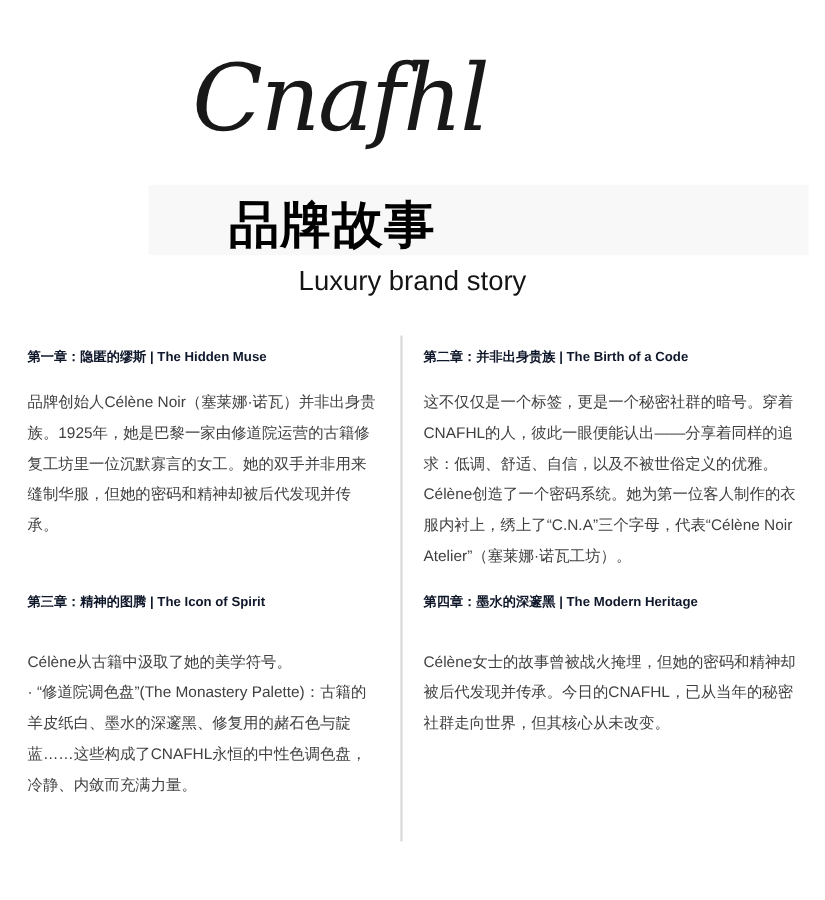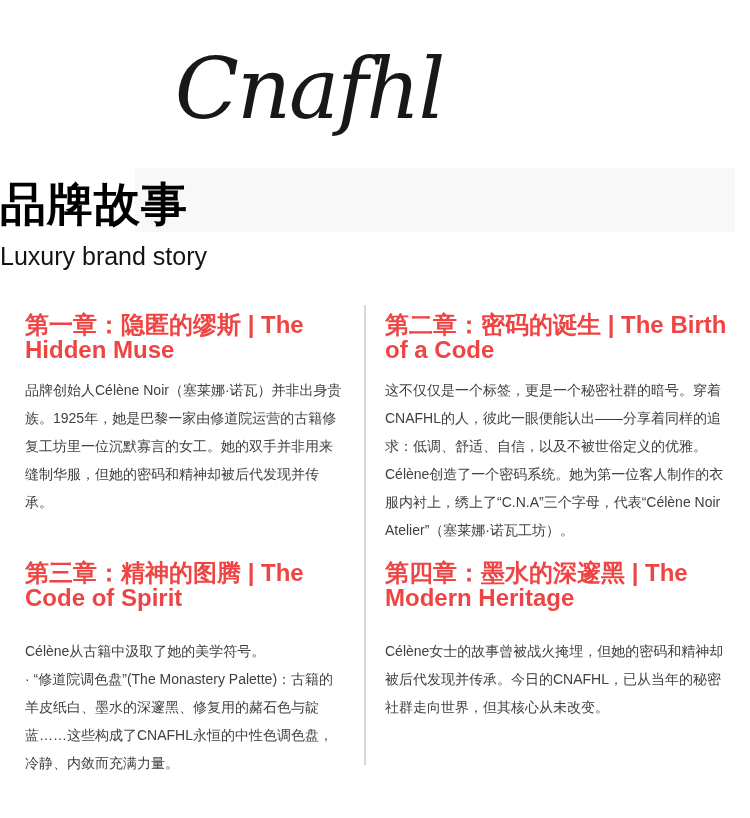--- a/index.html
+++ b/index.html
@@ -32,52 +32,54 @@
     width: 600px;
     height: 64px;
     background: #f8f8f8;
   }
   .page-title {
     position: absolute;
     top: 176px;
     left: 0;
     width: 604px;
     margin: 0;
+    text-align: center;
     font-size: 46px;
     line-height: 56px;
     font-weight: 700;
     color: #000000;
     letter-spacing: 1px;
   }
   .page-subtitle {
     position: absolute;
     top: 241px;
     left: 0;
     width: 750px;
+    text-align: center;
     font-size: 25px;
     line-height: 30px;
     font-weight: 400;
     color: #141414;
   }
   .content {
     position: absolute;
     top: 312px;
     left: 25px;
     width: 705px;
     display: grid;
     grid-template-columns: 320px 345px;
     column-gap: 40px;
     row-gap: 16px;
   }
   .chapter-title {
     margin: 0 0 14px 0;
-    font-size: 24px;
+    font-size: 12px;
     line-height: 25px;
     font-weight: 700;
-    color: #ef4444;
+    color: #0f172a;
   }
   .chapter:nth-child(n+3) .chapter-title {
     margin-bottom: 27px;
   }
   .chapter-body p {
     margin: 0;
     font-size: 14px;
     line-height: 28px;
     color: #3f3f3f;
     text-align: left;
@@ -105,29 +107,29 @@
 
   <div class="content" id="chapters">
   <section class="chapter">
     <h2 class="chapter-title">第一章：隐匿的缪斯 | The Hidden Muse</h2>
     <div class="chapter-body">
           <p>品牌创始人Célène Noir（塞莱娜·诺瓦）并非出身贵族。1925年，她是巴黎一家由修道院运营的古籍修复工坊里一位沉默寡言的女工。她的双手并非用来缝制华服，但她的密码和精神却被后代发现并传承。</p>
         </div>
   </section>
 
   <section class="chapter">
-    <h2 class="chapter-title">第二章：密码的诞生 | The Birth of a Code</h2>
+    <h2 class="chapter-title">第二章：并非出身贵族 | The Birth of a Code</h2>
     <div class="chapter-body">
           <p>这不仅仅是一个标签，更是一个秘密社群的暗号。穿着CNAFHL的人，彼此一眼便能认出——分享着同样的追求：低调、舒适、自信，以及不被世俗定义的优雅。</p>
           <p>Célène创造了一个密码系统。她为第一位客人制作的衣服内衬上，绣上了“C.N.A”三个字母，代表“Célène Noir Atelier”（塞莱娜·诺瓦工坊）。</p>
         </div>
   </section>
 
   <section class="chapter">
-    <h2 class="chapter-title">第三章：精神的图腾 | The Code of Spirit</h2>
+    <h2 class="chapter-title">第三章：精神的图腾 | The Icon of Spirit</h2>
     <div class="chapter-body">
           <p>Célène从古籍中汲取了她的美学符号。</p>
           <p>· “修道院调色盘”(The Monastery Palette)：古籍的羊皮纸白、墨水的深邃黑、修复用的赭石色与靛蓝……这些构成了CNAFHL永恒的中性色调色盘，冷静、内敛而充满力量。</p>
         </div>
   </section>
 
   <section class="chapter">
     <h2 class="chapter-title">第四章：墨水的深邃黑 | The Modern Heritage</h2>
     <div class="chapter-body">
           <p>Célène女士的故事曾被战火掩埋，但她的密码和精神却被后代发现并传承。今日的CNAFHL，已从当年的秘密社群走向世界，但其核心从未改变。</p>

